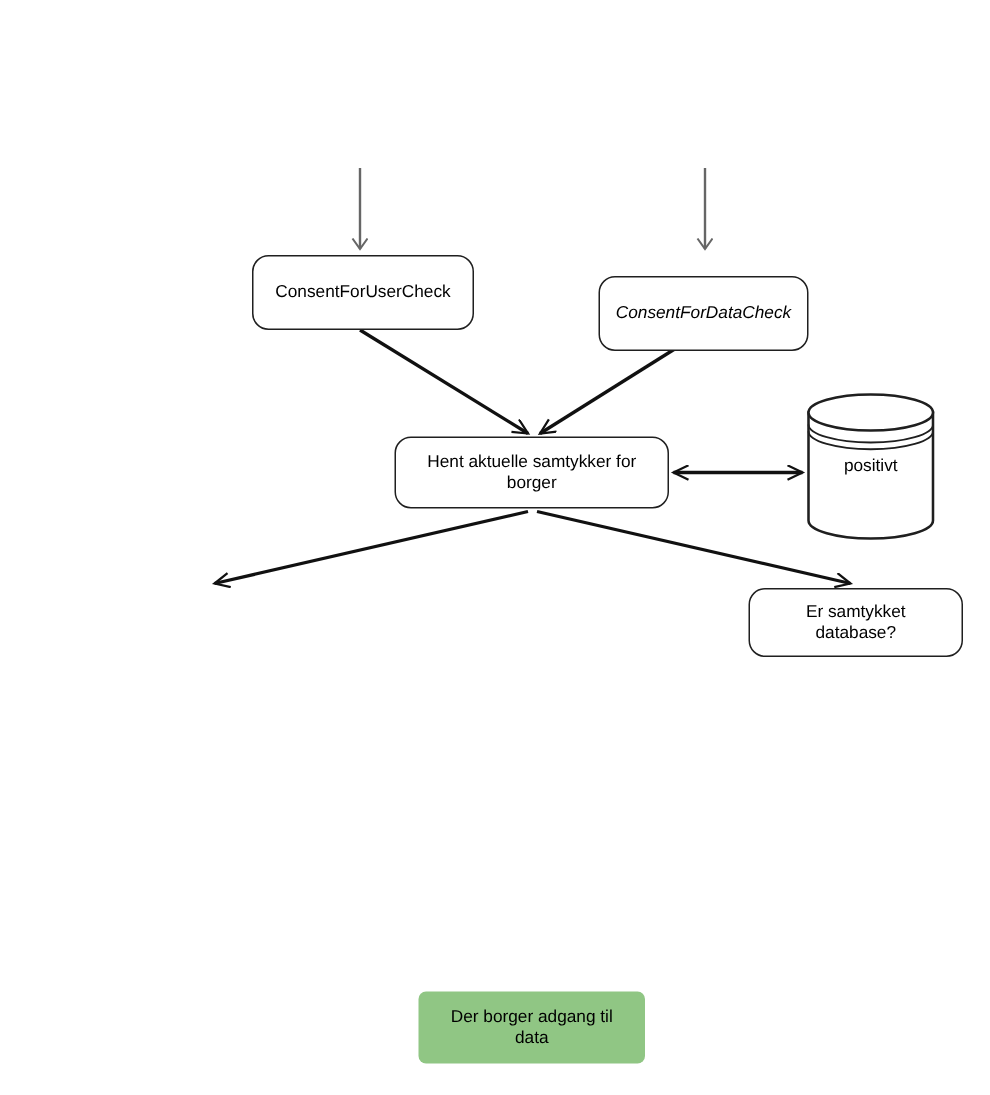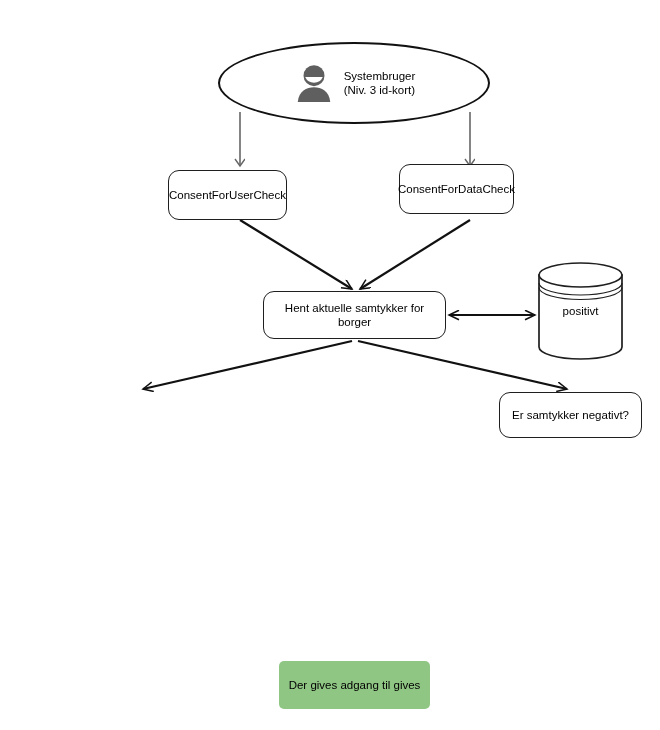--- a/index.html
+++ b/index.html
@@ -134,56 +134,45 @@
 
     <g>
       <line x1="352" y1="341" x2="143" y2="389" stroke="#111111" stroke-width="2.2" marker-end="url(#thinArrowBlack)"></line>
     </g>
 
     <g>
       <line x1="358" y1="341" x2="567" y2="389" stroke="#111111" stroke-width="2.2" marker-end="url(#thinArrowBlack)"></line>
     </g>
   </svg>
 
-  <div class="node actor-ellipse" style="left:218px; top:42px; width:272px; height:82px;">
-    <div class="actor-inner">
-      <svg class="actor-icon" viewBox="0 0 40 40" xmlns="http://www.w3.org/2000/svg">
-        <circle cx="20" cy="13" r="10" fill="#5f5f5f"></circle>
-        <path d="M11.6 14.2 A 9.2 9.2 0 0 0 28.4 14.2 Z" fill="#ffffff"></path>
-        <path d="M4.5 38 C 5.5 27.5 13 24 20 24 C 27 24 34.5 27.5 35.5 38 Z" fill="#5f5f5f"></path>
-      </svg>
-      <div class="actor-text">Systembruger
-(Niv. 3 id-kort)</div>
-    </div>
-  </div>
 
-  <div class="node rbox" style="left:168px; top:170px; width:119px; height:50px;">
+  <div class="node rbox" style="left:168px; top:170px; width:148px; height:50px;">
     <span class="rbox-label">ConsentForUserCheck</span>
   </div>
 
-  <div class="node rbox" style="left:399px; top:164px; width:115px; height:50px;">
+  <div class="node rbox" style="left:399px; top:184px; width:140px; height:50px;font-style:italic;">
     <span class="rbox-label">ConsentForDataCheck</span>
   </div>
 
   <div class="node rbox" style="left:263px; top:291px; width:183px; height:48px;">
     <span class="rbox-label">Hent aktuelle samtykker for borger</span>
   </div>
 
   <div class="db" style="left:537px; top:262px; width:87px; height:98px;">
     <svg width="87" height="98" viewBox="0 0 87 98" xmlns="http://www.w3.org/2000/svg">
       <path d="M2,13 L2,85 A 41.5 12 0 0 0 85 85 L85,13 Z" fill="#ffffff" stroke="#1f1f1f" stroke-width="1.7"></path>
       <ellipse cx="43.5" cy="13" rx="41.5" ry="12" fill="#ffffff" stroke="#1f1f1f" stroke-width="1.7"></ellipse>
       <path d="M2,21 A 41.5 12 0 0 0 85 21" fill="none" stroke="#1f1f1f" stroke-width="1.2"></path>
       <path d="M2,25.5 A 41.5 12 0 0 0 85 25.5" fill="none" stroke="#1f1f1f" stroke-width="1.2"></path>
     </svg>
     <div class="db-label">positivt</div>
   </div>
 
 
   <div class="node rbox" style="left:499px; top:392px; width:143px; height:46px;">
-    <span class="rbox-label">Er samtykker negativt?</span>
+    <span class="rbox-label">Er samtykket database?</span>
   </div>
 
   <div class="node green-box" style="left:279px; top:661px; width:151px; height:48px;">
-    <span class="rbox-label">Der gives adgang til gives</span>
+    <span class="rbox-label">Der borger adgang til data</span>
   </div>
 
 </div>
 
 </body></html>

